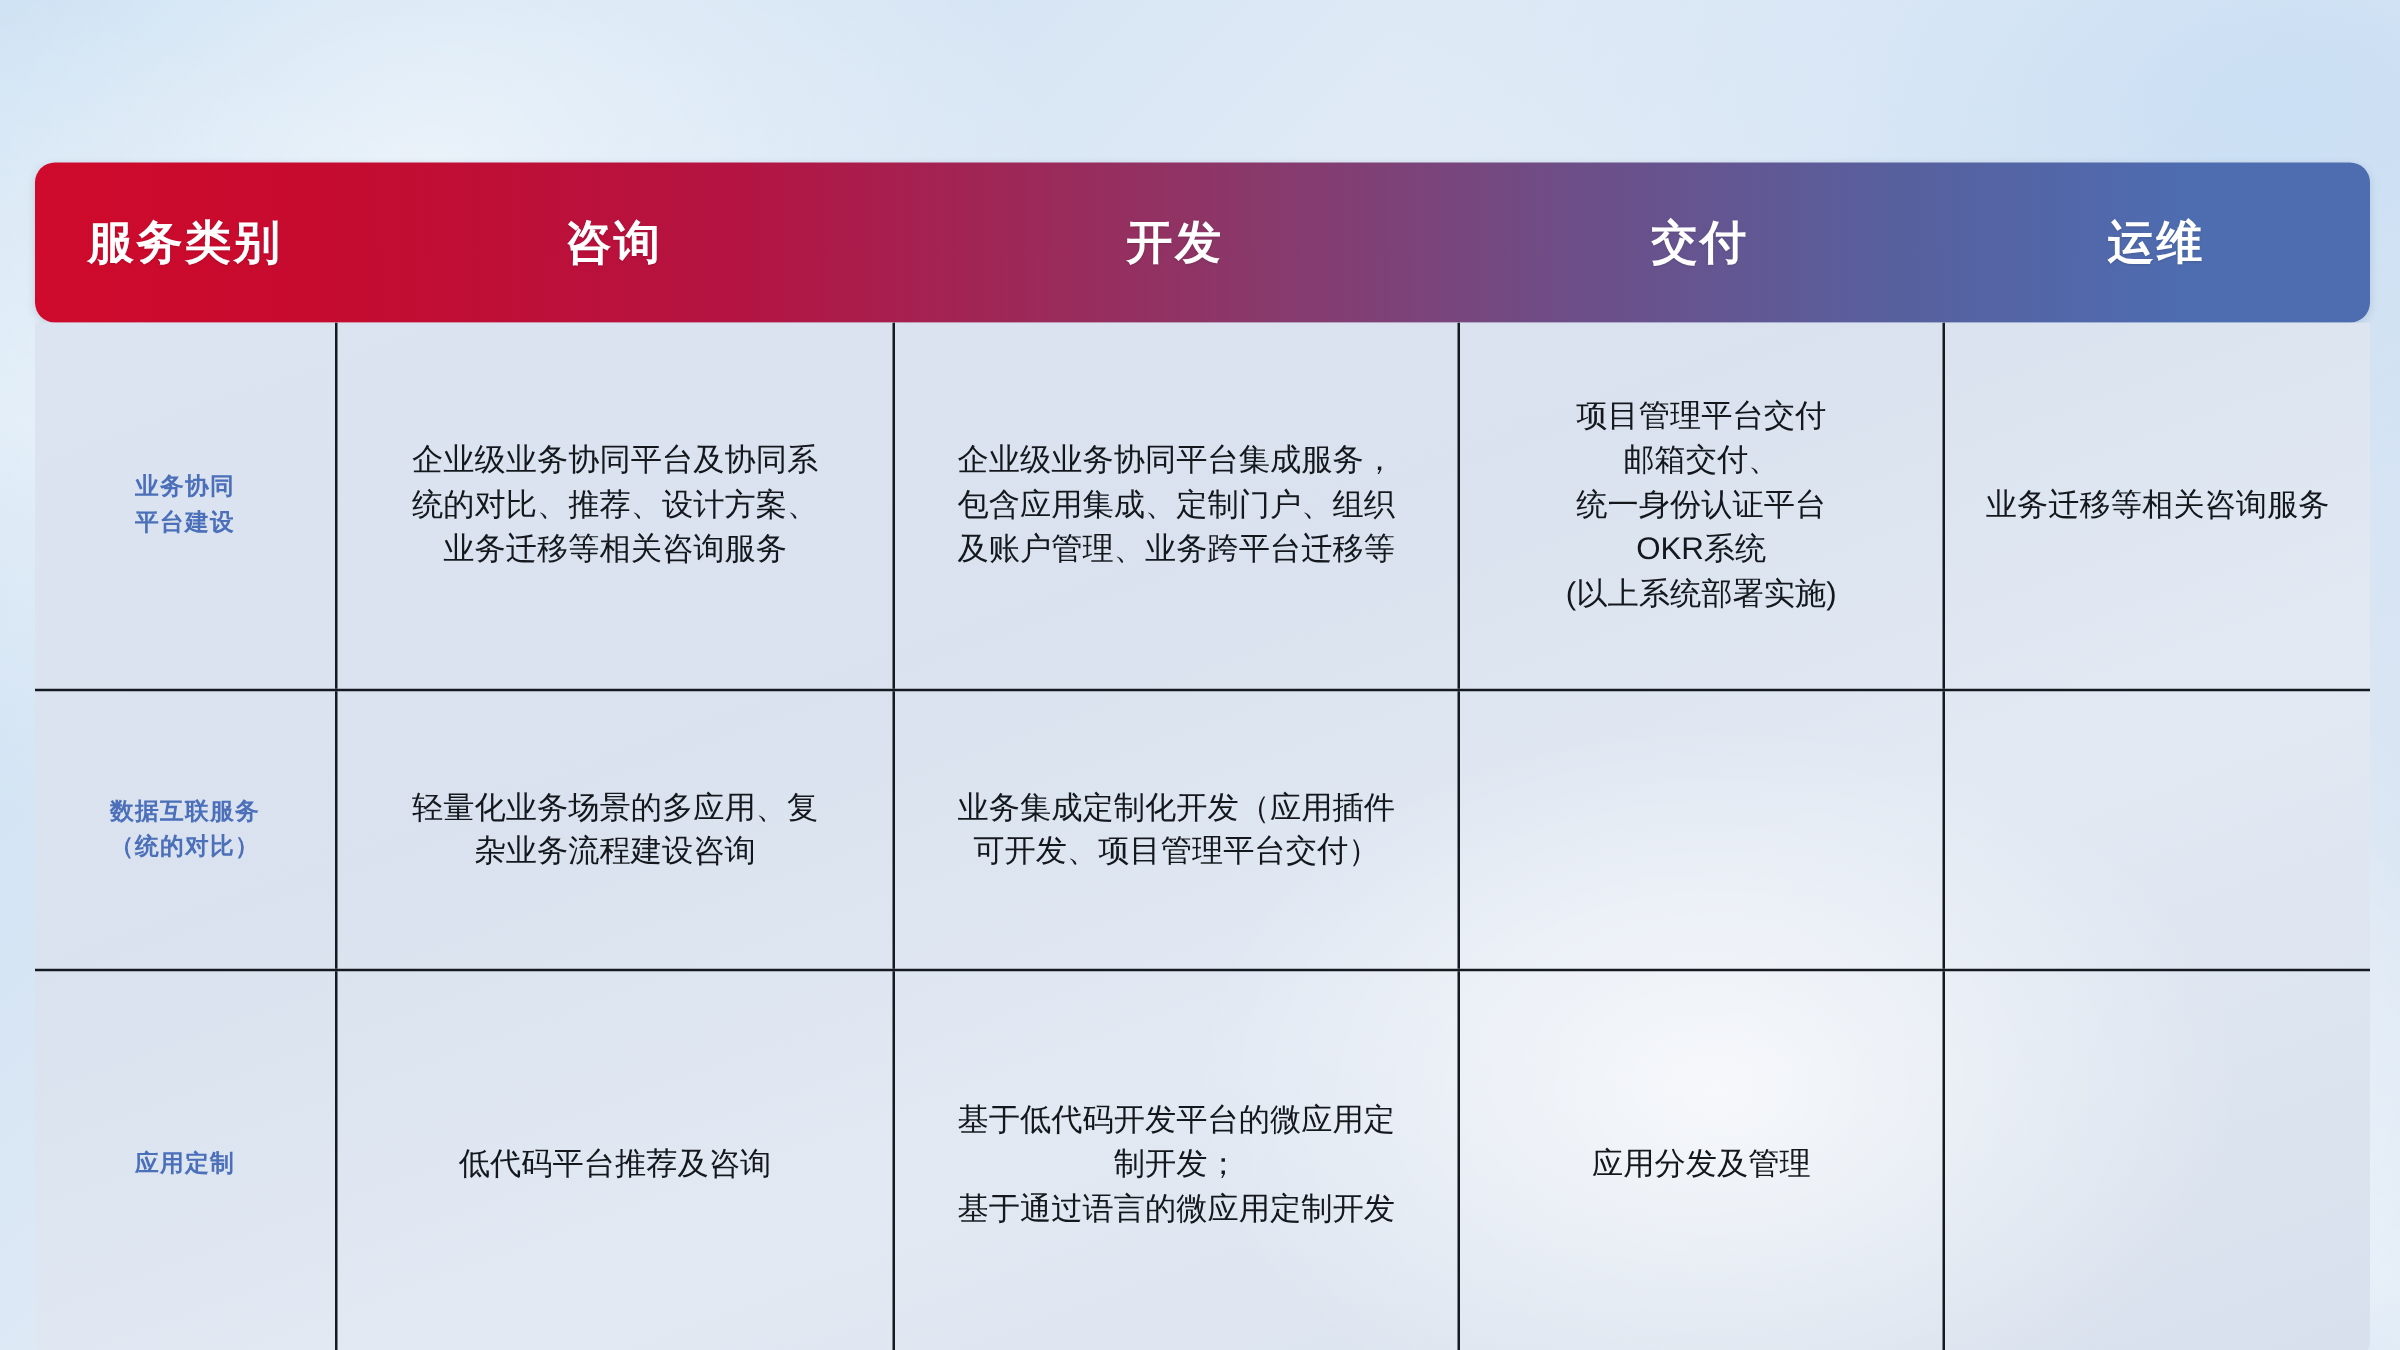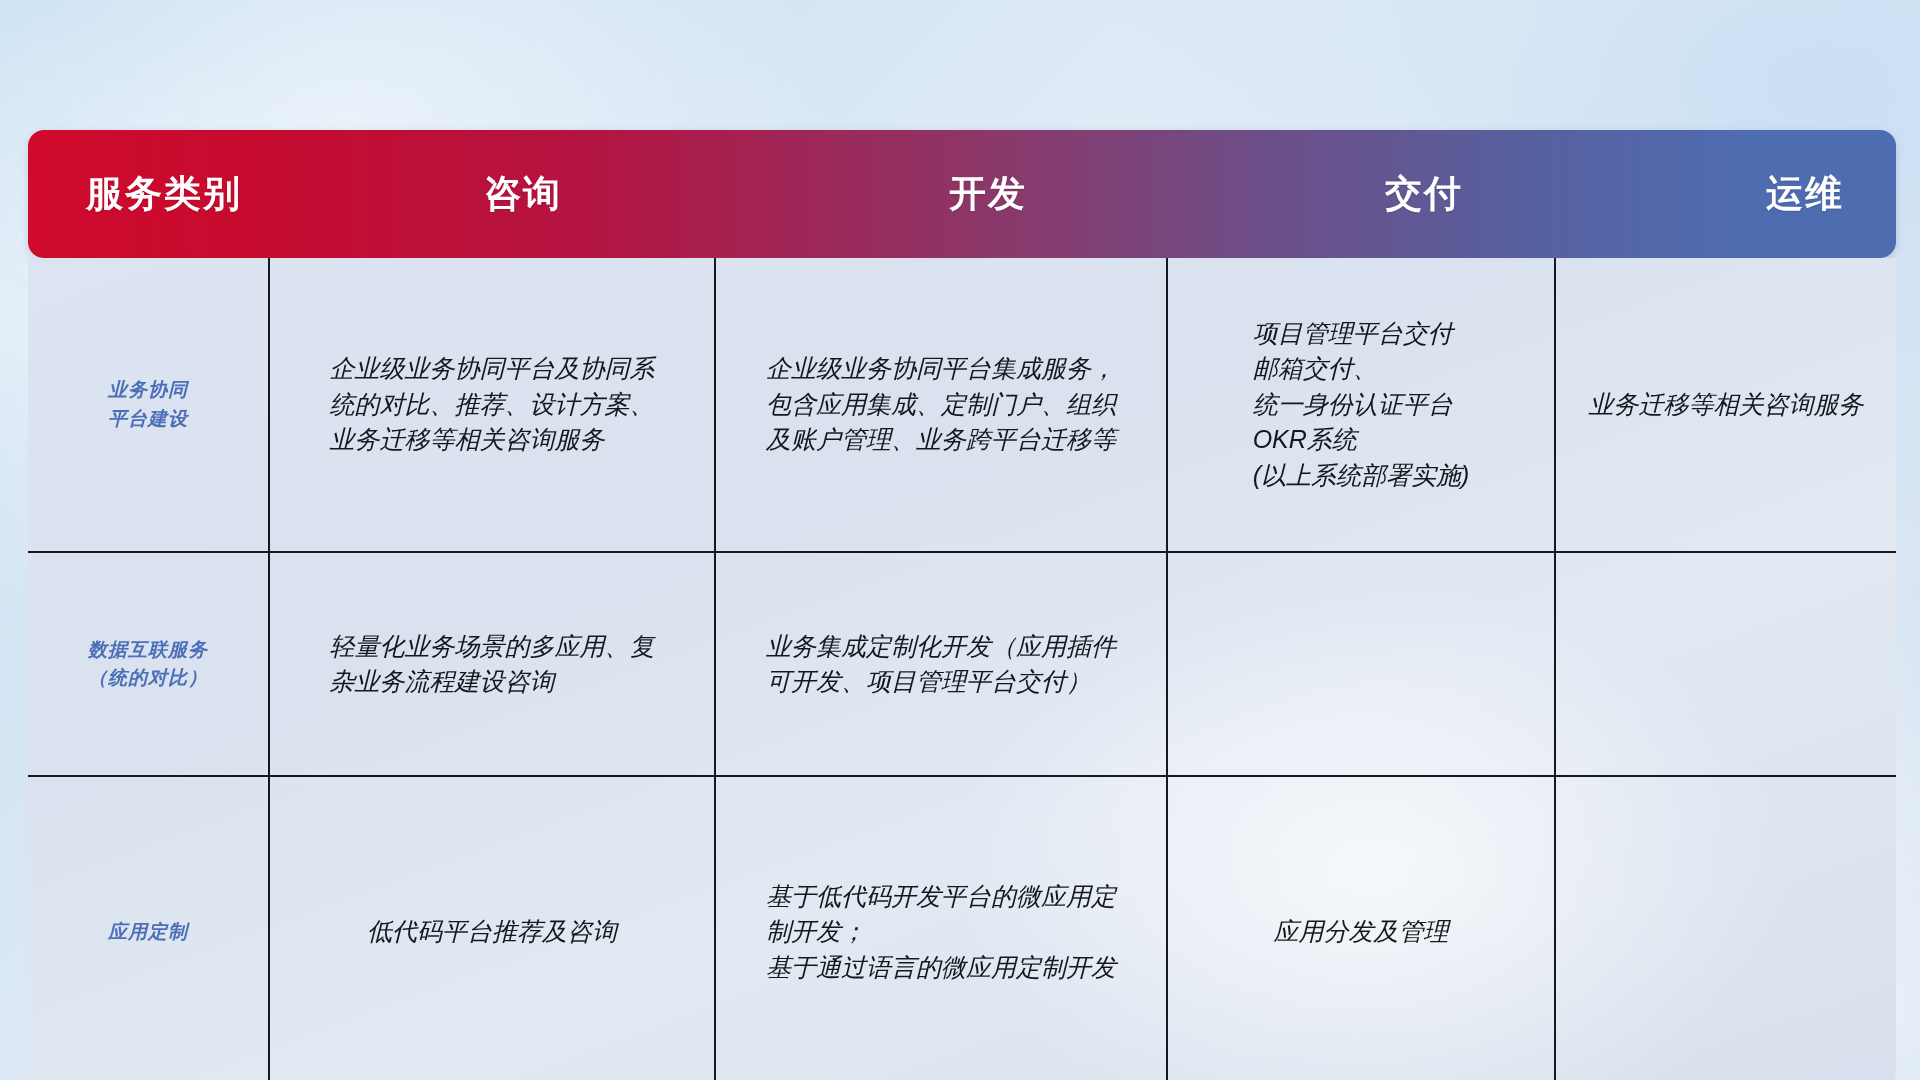--- a/index.html
+++ b/index.html
@@ -62,21 +62,20 @@
     overflow: hidden;
   }
   .hdr-cell {
     color: #ffffff;
     font-size: 37px;
     font-weight: 700;
     letter-spacing: 2px;
     text-align: center;
     white-space: nowrap;
     text-shadow: 0 1px 2px rgba(0,0,0,0.13);
-    padding-left: 16px;
   }
 
   
   #table-body {
     position: relative;
     background:
       radial-gradient(ellipse 620px 430px at 72% 74%, rgba(255,255,255,0.72) 0%, rgba(255,255,255,0.0) 68%),
       linear-gradient(160deg, #dbe4f0 0%, #d9e2ee 35%, #e2e9f3 62%, #d7e0ec 100%);
     border-bottom-left-radius: 14px;
     border-bottom-right-radius: 14px;
@@ -93,22 +92,22 @@
   .cell {
     position: relative;
     display: flex;
     align-items: center;
     justify-content: center;
     padding: 14px 16px;
     box-sizing: border-box;
     color: #14181d;
     font-size: 25px;
     line-height: 1.42;
+    text-align: center;
     white-space: pre-line;
-    font-style: italic;
   }
   .cell + .cell.divided {
     border-left: 2px solid #151a20;
   }
   .cat-cell {
     color: #4b6fb8;
     font-weight: 700;
     font-size: 19px;
     line-height: 1.5;
     letter-spacing: 1px;

